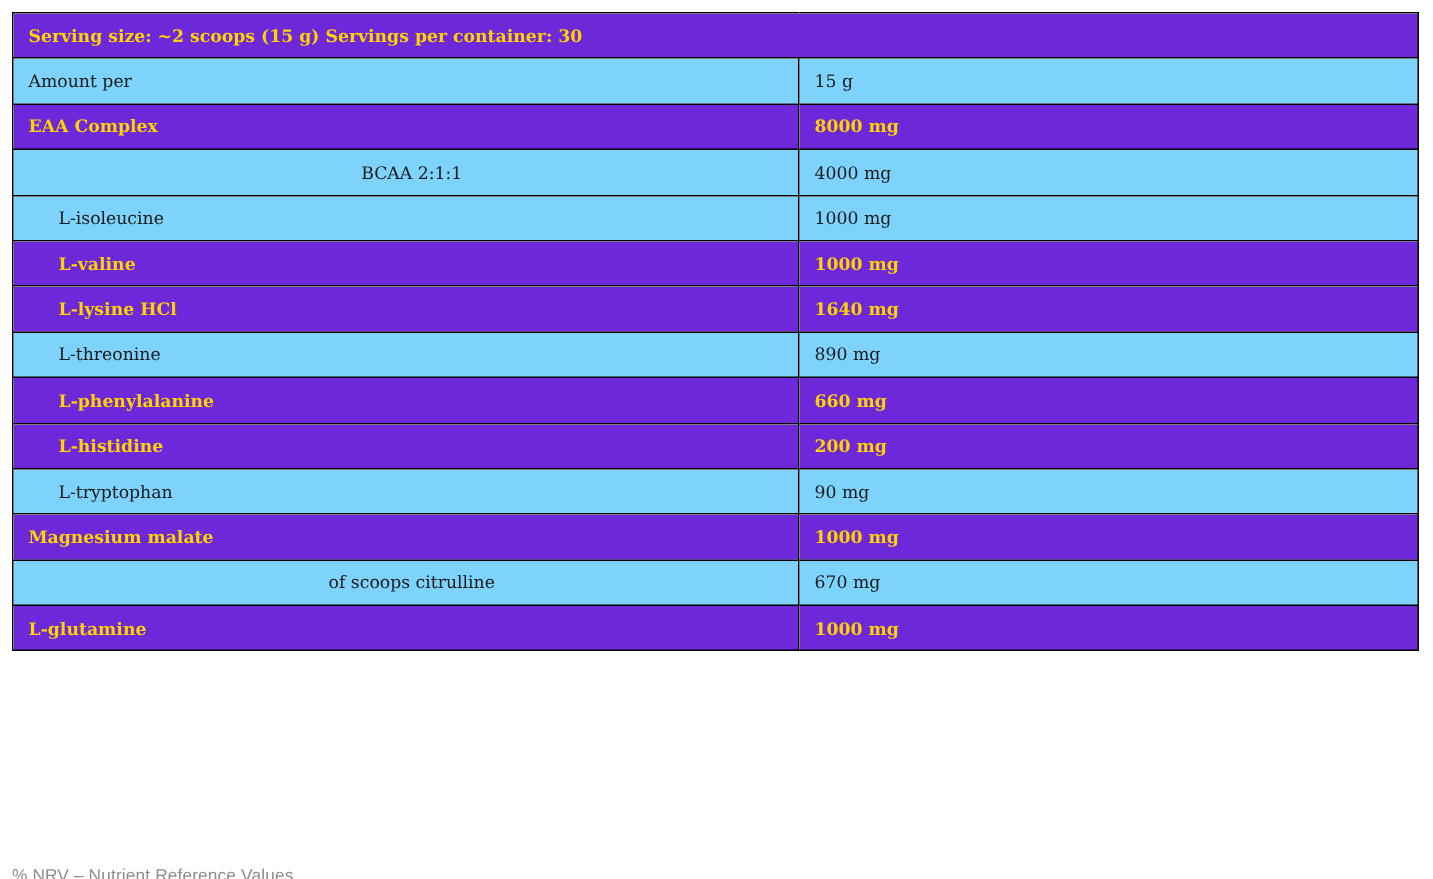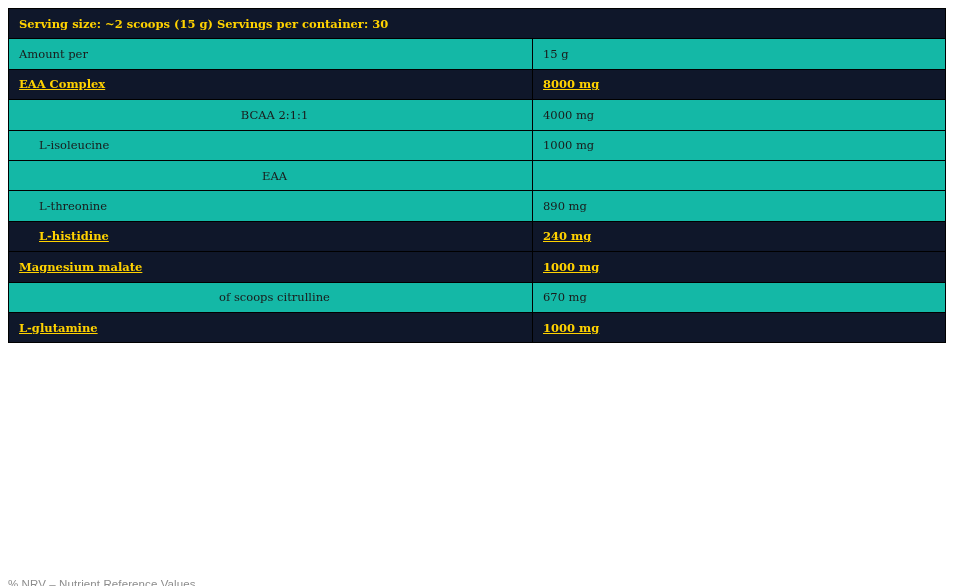--- a/index.html
+++ b/index.html
@@ -36,30 +36,30 @@
     border: 1px solid #000000;
     overflow: hidden;
     white-space: nowrap;
   }
   
   col.c1 { width: 524px; }
   col.c2 { width: 413px; }
 
   
   tr.dark td {
-    background: #0f172a;
+    background: #6d28d9;
     color: #ffd200;
     border-color: #000000;
   }
   tr.light td {
-    background: #14b8a6;
+    background: #7dd3fc;
     color: #1a1a1a;
     border-color: #000000;
   }
-  .b { font-weight: bold; text-decoration: underline; }
+  .b { font-weight: bold; }
   .indent1 { padding-left: 18px !important; text-align: center; }
   .indent2 { padding-left: 30px !important; }
 
   .header-row td {
     font-weight: bold;
   }
   .footnote {
     position: absolute;
     left: 8px;
     bottom: 4px;
@@ -94,31 +94,43 @@
           <td class="b">8000 mg</td>
         </tr>
         <tr class="light">
           <td class="indent1">BCAA 2:1:1</td>
           <td>4000 mg</td>
         </tr>
         <tr class="light">
           <td class="indent2">L-isoleucine</td>
           <td>1000 mg</td>
         </tr>
-        <tr class="light">
-          <td class="indent1">EAA</td>
-          <td></td>
+        <tr class="dark">
+          <td class="indent2 b">L-valine</td>
+          <td class="b">1000 mg</td>
+        </tr>
+        <tr class="dark">
+          <td class="indent2 b">L-lysine HCl</td>
+          <td class="b">1640 mg</td>
         </tr>
         <tr class="light">
           <td class="indent2">L-threonine</td>
           <td>890 mg</td>
         </tr>
         <tr class="dark">
+          <td class="indent2 b">L-phenylalanine</td>
+          <td class="b">660 mg</td>
+        </tr>
+        <tr class="dark">
           <td class="indent2 b">L-histidine</td>
-          <td class="b">240 mg</td>
+          <td class="b">200 mg</td>
+        </tr>
+        <tr class="light">
+          <td class="indent2">L-tryptophan</td>
+          <td>90 mg</td>
         </tr>
         <tr class="dark">
           <td class="b">Magnesium malate</td>
           <td class="b">1000 mg</td>
         </tr>
         <tr class="light">
           <td class="indent1">of scoops citrulline</td>
           <td>670 mg</td>
         </tr>
         <tr class="dark">

